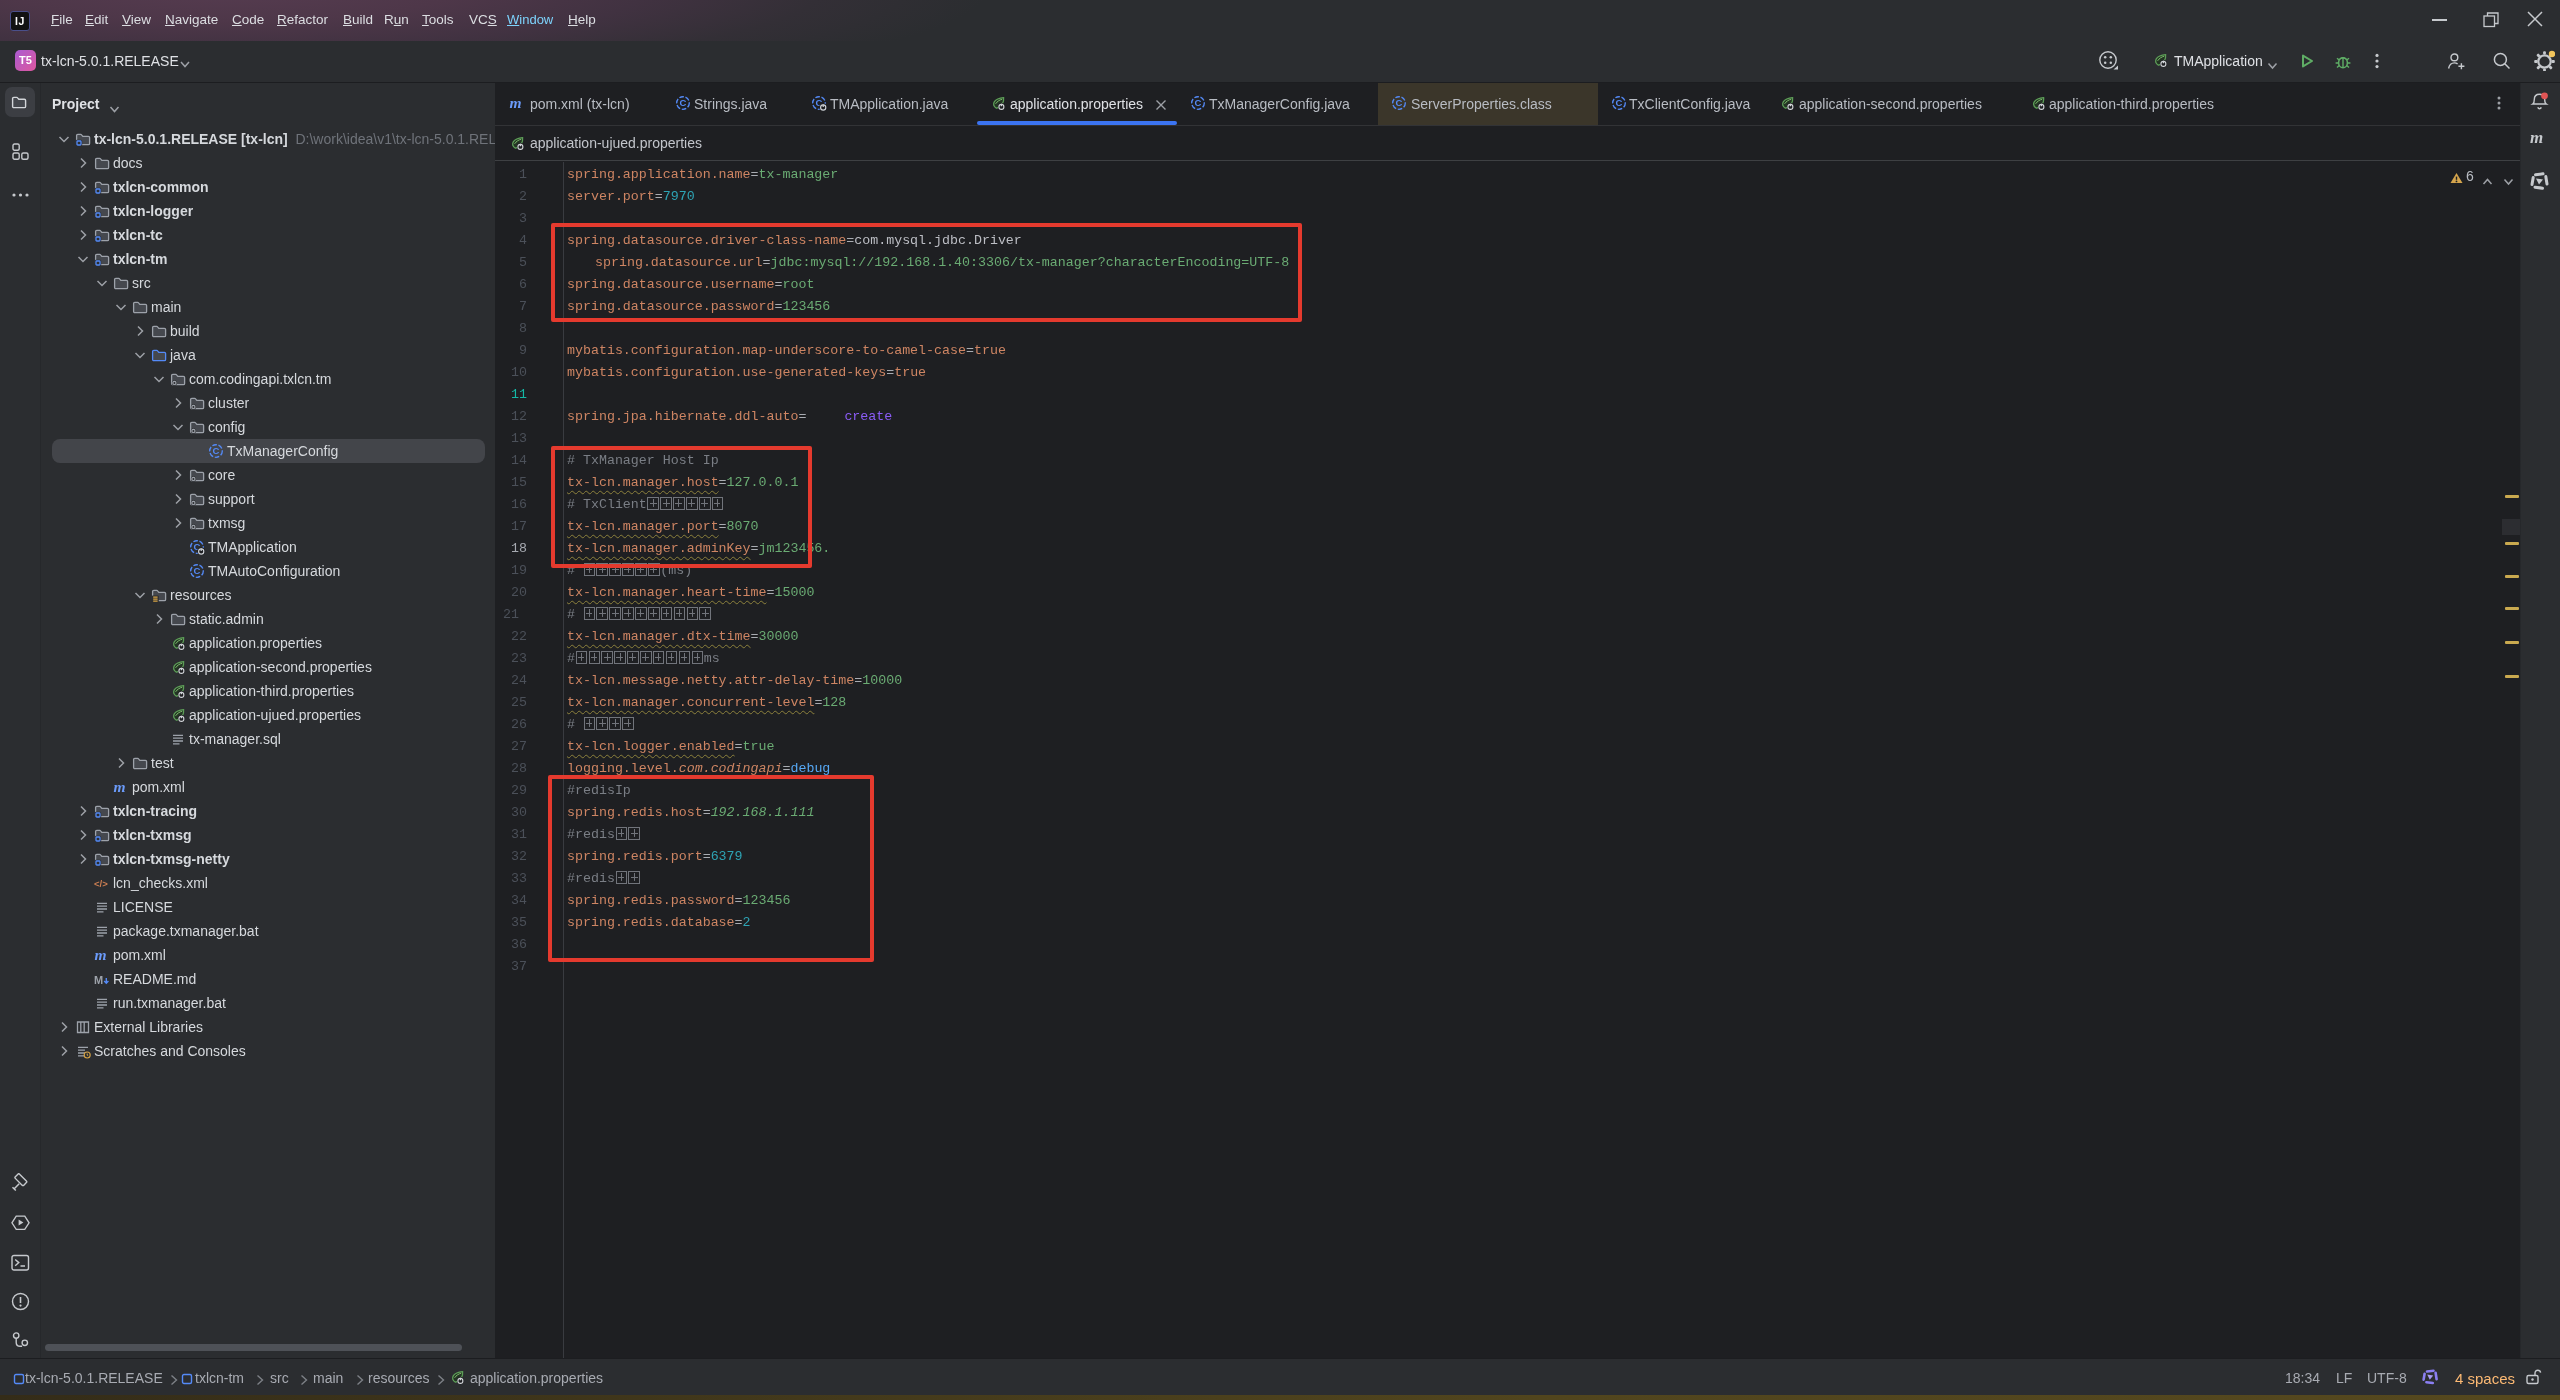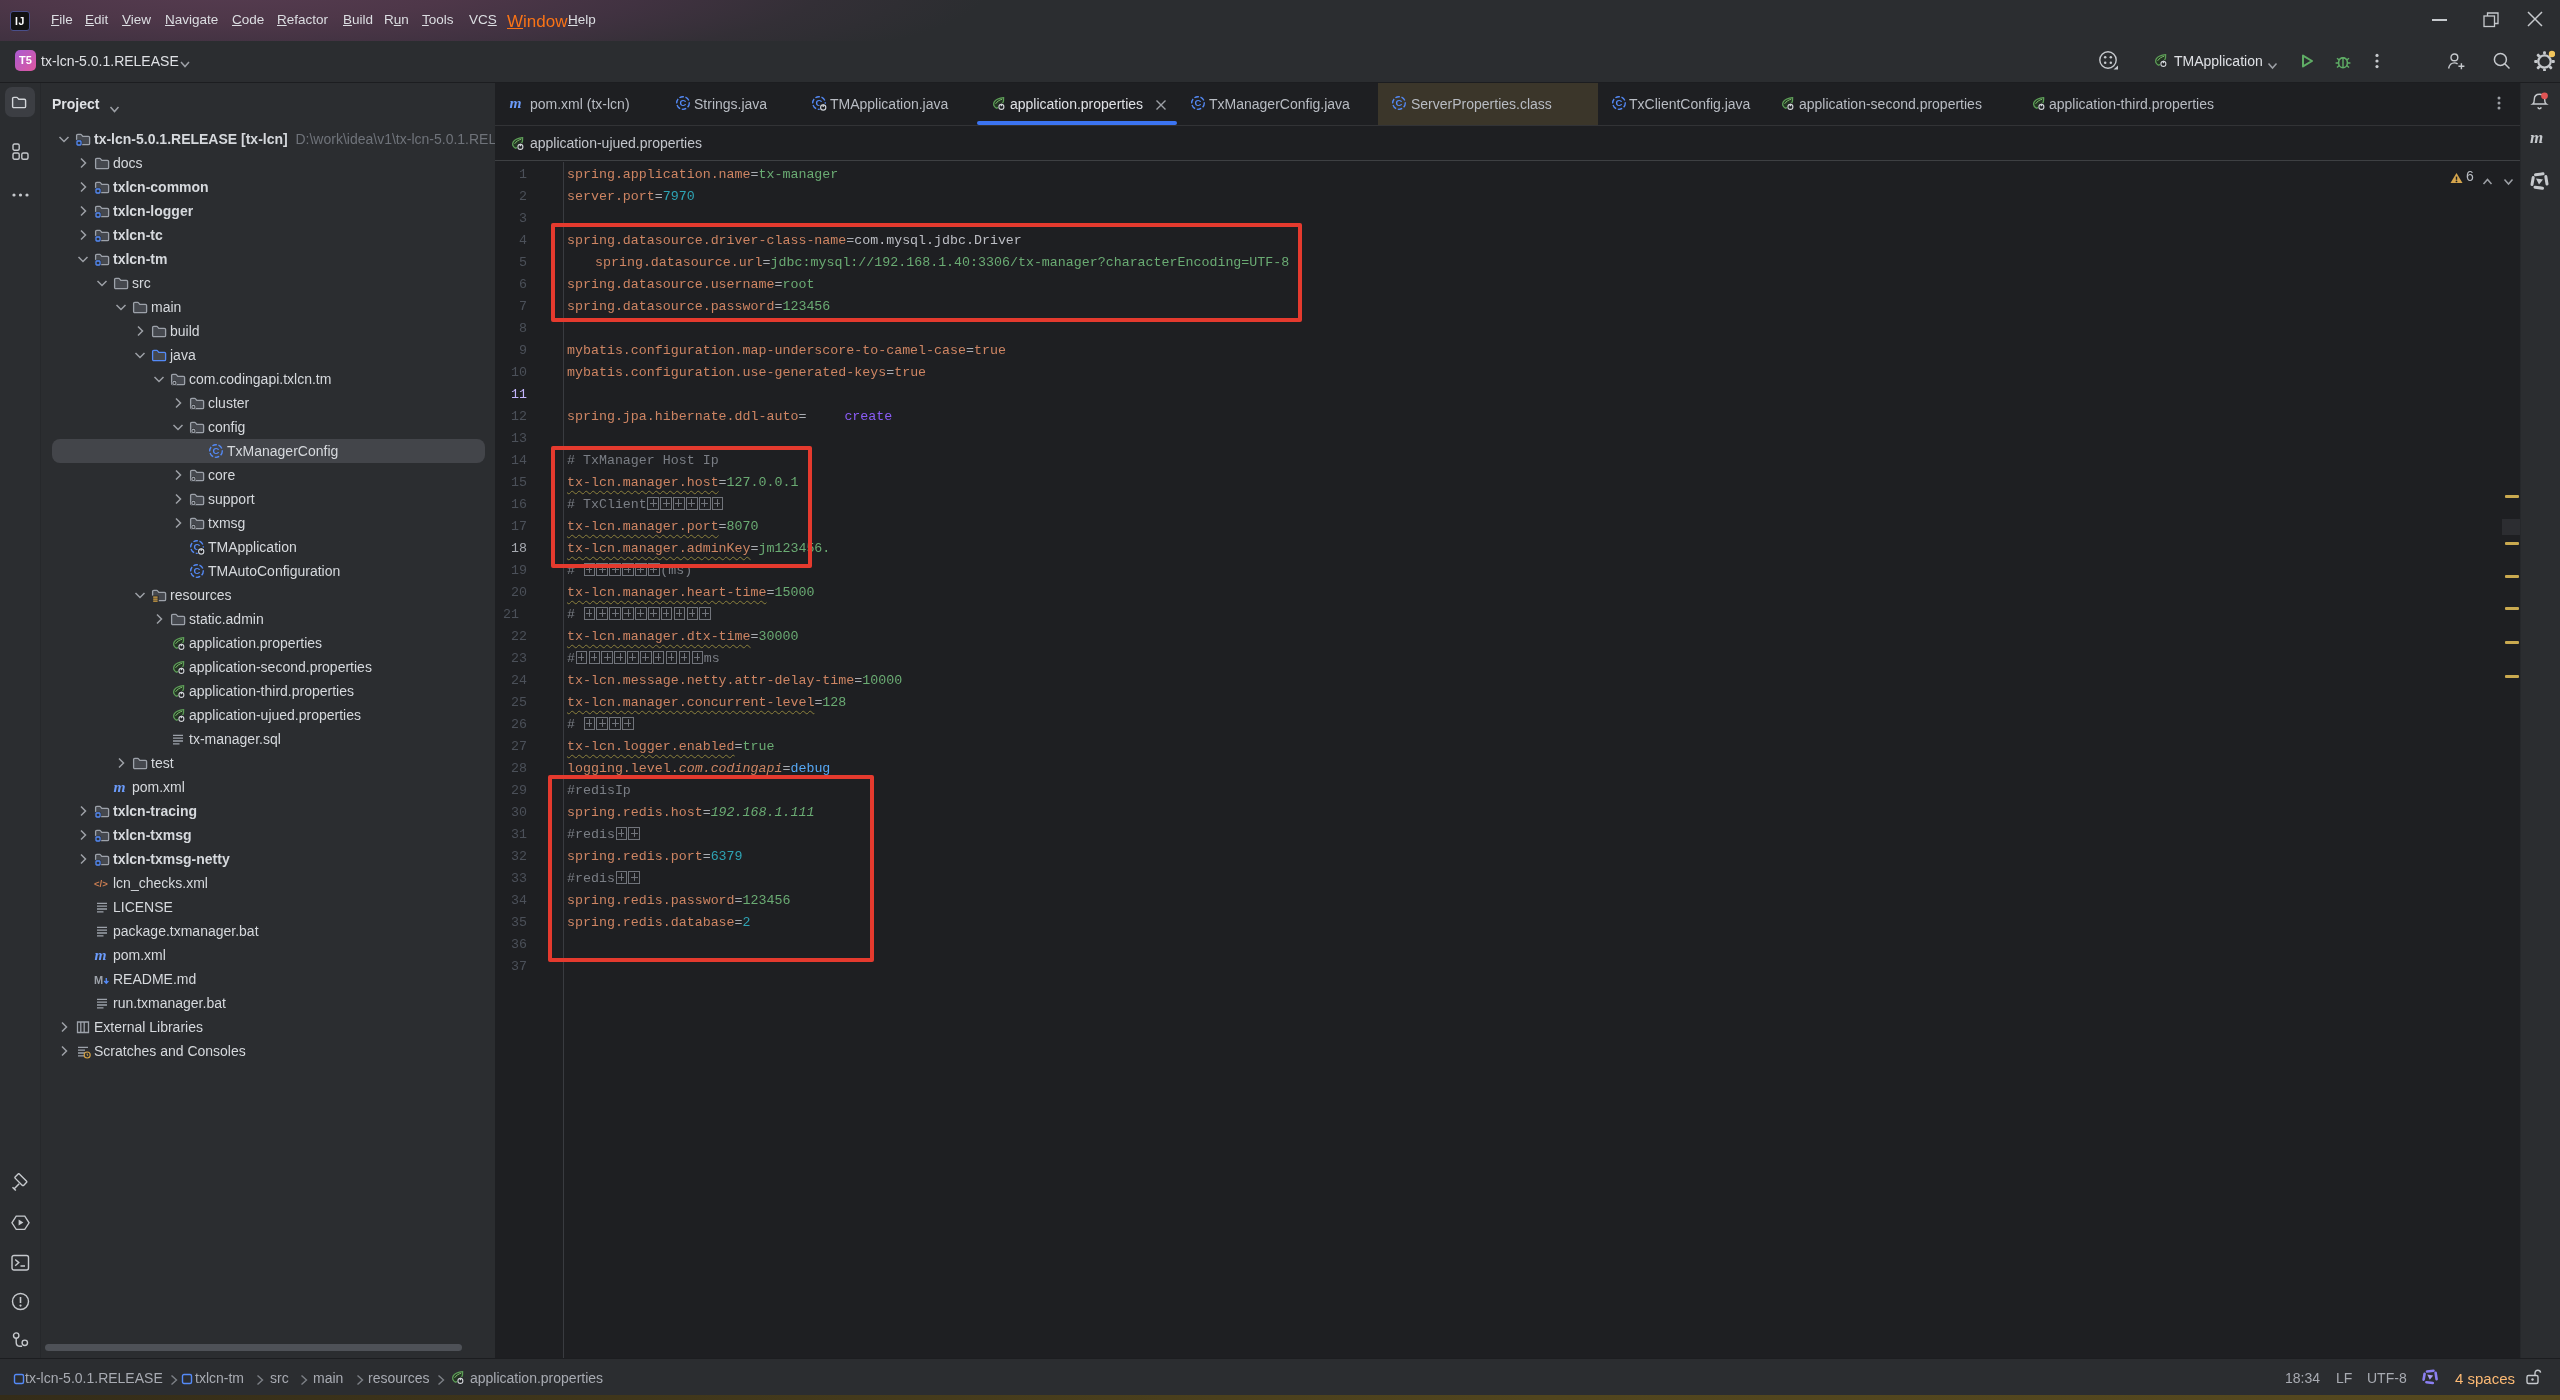--- a/index.html
+++ b/index.html
@@ -14,21 +14,21 @@
 <div class="ab" style="left:51px;top:12px;font-size:13.5px;color:#dcdee2"><u>F</u>ile</div>
 <div class="ab" style="left:85px;top:12px;font-size:13.5px;color:#dcdee2"><u>E</u>dit</div>
 <div class="ab" style="left:122px;top:12px;font-size:13.5px;color:#dcdee2"><u>V</u>iew</div>
 <div class="ab" style="left:165px;top:12px;font-size:13.5px;color:#dcdee2"><u>N</u>avigate</div>
 <div class="ab" style="left:232px;top:12px;font-size:13.5px;color:#dcdee2"><u>C</u>ode</div>
 <div class="ab" style="left:277px;top:12px;font-size:13.5px;color:#dcdee2"><u>R</u>efactor</div>
 <div class="ab" style="left:343px;top:12px;font-size:13.5px;color:#dcdee2"><u>B</u>uild</div>
 <div class="ab" style="left:384px;top:12px;font-size:13.5px;color:#dcdee2">R<u>u</u>n</div>
 <div class="ab" style="left:422px;top:12px;font-size:13.5px;color:#dcdee2"><u>T</u>ools</div>
 <div class="ab" style="left:469px;top:12px;font-size:13.5px;color:#dcdee2">VC<u>S</u></div>
-<div class="ab" style="left:507px;top:12px;font-size:17px;color:#f97316"><u>W</u>indow</div>
+<div class="ab" style="left:507px;top:12px;font-size:13px;color:#7dd3fc"><u>W</u>indow</div>
 <div class="ab" style="left:568px;top:12px;font-size:13.5px;color:#dcdee2"><u>H</u>elp</div>
 <div class="ab" style="left:2432px;top:19px;width:15px;height:1.6px;background:#c6c9cd"></div>
 <div style="position:absolute;left:2483px;top:12px;width:16px;height:16px;"><svg width="16" height="16" viewBox="0 0 16 16">
       <rect x="1" y="4" width="10.5" height="10.5" fill="none" stroke="#c6c9cd" stroke-width="1.3"></rect>
       <path d="M4.5 4V1h10.5v10.5h-3" fill="none" stroke="#c6c9cd" stroke-width="1.3"></path>
     </svg></div>
 <div style="position:absolute;left:2526px;top:10px;width:18px;height:18px;"><svg width="18" height="18" viewBox="0 0 18 18">
       <path d="M2 2 L16 16 M16 2 L2 16" stroke="#c6c9cd" stroke-width="1.5"></path>
     </svg></div>
 <div class="ab" style="left:0;top:41px;width:2560px;height:41px;background:#2b2d30"></div>
@@ -510,21 +510,21 @@
 <div class="ab code" style="left:567px;top:252px"><span style="color:#ce8563;margin-left:28px;">spring.datasource.url</span><span style="color:#a9acb2;">=</span><span style="color:#6aab73;">jdbc:mysql://192.168.1.40:3306/tx-manager?characterEncoding=UTF-8</span></div>
 <div class="ab code" style="left:495px;top:274px;width:32px;text-align:right;color:#4b5059">6</div>
 <div class="ab code" style="left:567px;top:274px"><span style="color:#ce8563;">spring.datasource.username</span><span style="color:#a9acb2;">=</span><span style="color:#6aab73;">root</span></div>
 <div class="ab code" style="left:495px;top:296px;width:32px;text-align:right;color:#4b5059">7</div>
 <div class="ab code" style="left:567px;top:296px"><span style="color:#ce8563;">spring.datasource.password</span><span style="color:#a9acb2;">=</span><span style="color:#6aab73;">123456</span></div>
 <div class="ab code" style="left:495px;top:318px;width:32px;text-align:right;color:#4b5059">8</div>
 <div class="ab code" style="left:495px;top:340px;width:32px;text-align:right;color:#4b5059">9</div>
 <div class="ab code" style="left:567px;top:340px"><span style="color:#ce8563;">mybatis.configuration.map-underscore-to-camel-case</span><span style="color:#a9acb2;">=</span><span style="color:#ce8563;">true</span></div>
 <div class="ab code" style="left:495px;top:362px;width:32px;text-align:right;color:#4b5059">10</div>
 <div class="ab code" style="left:567px;top:362px"><span style="color:#ce8563;">mybatis.configuration.use-generated-keys</span><span style="color:#a9acb2;">=</span><span style="color:#ce8563;">true</span></div>
-<div class="ab code" style="left:495px;top:384px;width:32px;text-align:right;color:#c4b5fd">11</div>
+<div class="ab code" style="left:495px;top:384px;width:32px;text-align:right;color:#14b8a6">11</div>
 <div class="ab code" style="left:495px;top:406px;width:32px;text-align:right;color:#4b5059">12</div>
 <div class="ab code" style="left:567px;top:406px"><span style="color:#ce8563;">spring.jpa.hibernate.ddl-auto</span><span style="color:#a9acb2;">=</span><span style="color:#8b5cf6;margin-left:38px;">create</span></div>
 <div class="ab code" style="left:495px;top:428px;width:32px;text-align:right;color:#4b5059">13</div>
 <div class="ab code" style="left:495px;top:450px;width:32px;text-align:right;color:#4b5059">14</div>
 <div class="ab code" style="left:567px;top:450px"><span style="color:#7a7e85;"># TxManager Host Ip</span></div>
 <div class="ab code" style="left:495px;top:472px;width:32px;text-align:right;color:#4b5059">15</div>
 <div class="ab code" style="left:567px;top:472px"><span class="sq" style="color:#ce8563;">tx-lcn.manager.host</span><span style="color:#a9acb2;">=</span><span style="color:#6aab73;">127.0.0.1</span></div>
 <div class="ab code" style="left:495px;top:494px;width:32px;text-align:right;color:#4b5059">16</div>
 <div class="ab code" style="left:567px;top:494px"><span style="color:#7a7e85;"># TxClient</span><span style="color:#7a7e85"><i class="cj"></i><i class="cj"></i><i class="cj"></i><i class="cj"></i><i class="cj"></i><i class="cj"></i></span></div>
 <div class="ab code" style="left:495px;top:516px;width:32px;text-align:right;color:#4b5059">17</div>

